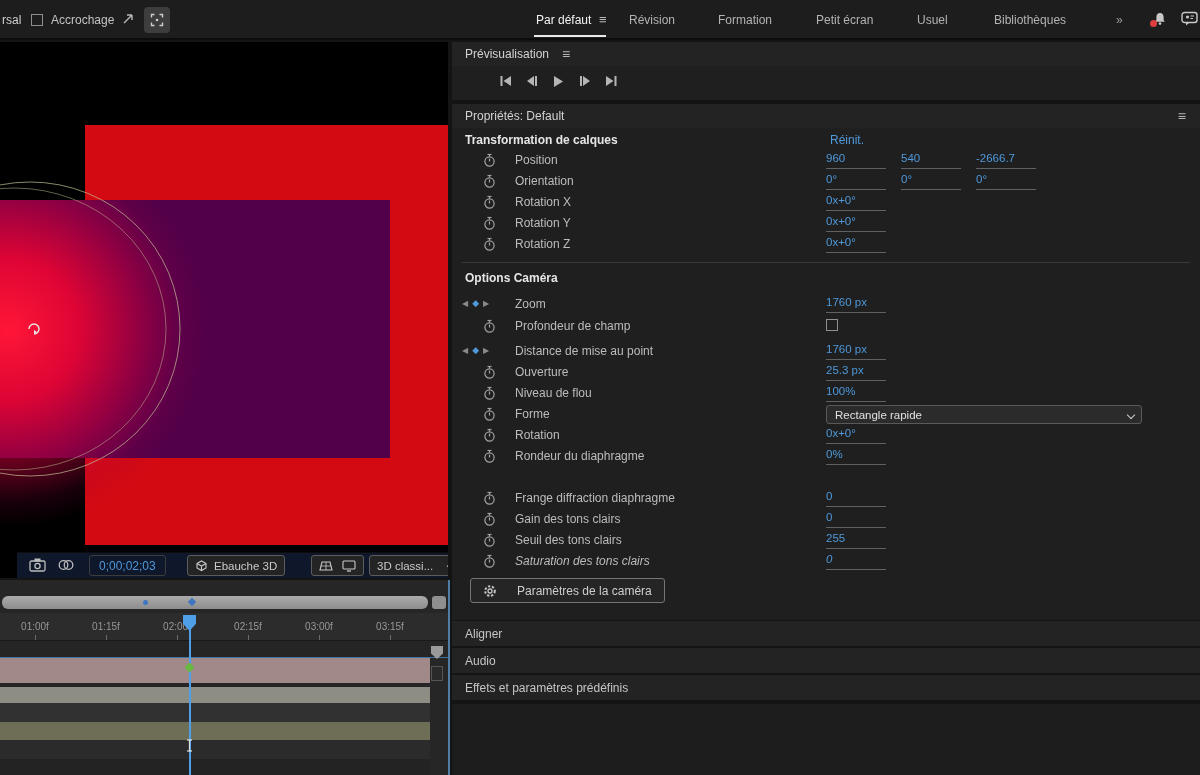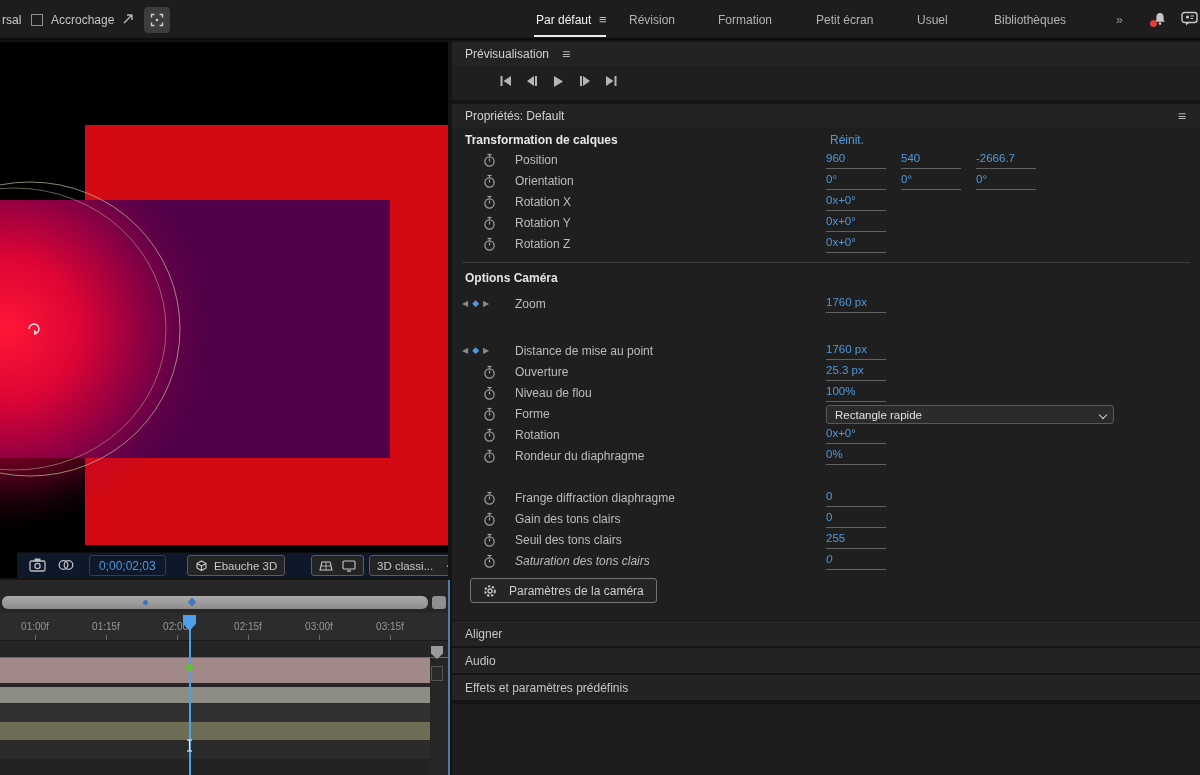--- a/index.html
+++ b/index.html
@@ -48,22 +48,22 @@
   .plabel { position:absolute; left:63px; top:3px; color:#bcbcbc; font-size:12px; white-space:nowrap; }
   .pval { position:absolute; top:2px; width:60px; height:17px; color:#4f99da; font-size:11.5px; border-bottom:1px solid #616161; white-space:nowrap; cursor:default; }
   .sw { position:absolute; left:31px; top:3px; }
   .kfnav { position:absolute; left:10px; top:4px; display:flex; gap:4px; align-items:center; font-size:8px; color:#8a8a8a; }
   .kfnav .kd { color:#4f99da; font-size:9px; }
   .blue { color:#4f99da; }
   .pmenu { color:#b5b5b5; font-size:14px; }
   .pb-btn { position:absolute; top:3px; width:24px; height:22px; display:flex; align-items:center; justify-content:center; border-radius:3px; }
   .collapsed-head { position:absolute; left:0; width:100%; height:26px; background:#232323; border-bottom:1px solid #141414; }
   .collapsed-head span { position:absolute; left:13px; top:6px; color:#c6c6c6; font-size:12px; }
-  #cam-settings-btn { position:absolute; left:18px; display:flex; align-items:center; gap:12px; height:25px; padding:0 12px; border:1px solid #757575; border-radius:3px; background:#252525; color:#cecece; font-size:12px; white-space:nowrap;text-align:right; }
-  #forme-dropdown { position:absolute; left:374px; top:1px; width:288px; height:19px; background:#2b2b2b; border:1px solid #595959; border-radius:3px; color:#e0e0e0; font-size:11.5px; display:flex; align-items:center; padding:0 8px; }
+  #cam-settings-btn { position:absolute; left:18px; display:flex; align-items:center; gap:20px; height:25px; padding:0 12px; border:1px solid #757575; border-radius:3px; background:#252525; color:#cecece; font-size:12px; white-space:nowrap;text-align:right; }
+  #forme-dropdown { position:absolute; left:374px; top:1px; width:316px; height:19px; background:#2b2b2b; border:1px solid #595959; border-radius:3px; color:#e0e0e0; font-size:11.5px; display:flex; align-items:center; padding:0 8px; }
   #forme-dropdown .chev { position:absolute; right:6px; top:5px; }
   svg { display:block; }
 </style>
 </head>
 <body>
 
 <div id="topbar">
   <span class="abs" style="left:2px;top:13px;color:#cfcfcf;">rsal</span>
   <span class="chk abs" style="left:31px;top:14px;"></span>
   <span class="abs" style="left:51px;top:13px;color:#c4c4c4;">Accrochage</span>
@@ -319,20 +319,32 @@
 
   <div class="prow" style="top:190px;">
     <span class="kfnav">
       <span>◀</span>
       <span class="kd">◆</span>
       <span>▶</span>
     </span>
     <span class="plabel">Zoom</span>
     <span class="pval" style="left:374px;">1760 px</span>
   </div>
+  <div class="prow" style="top:212px;">
+    <span class="sw">
+        <svg width="13" height="15" viewBox="0 0 13 15">
+          <line x1="4.5" y1="1.5" x2="8.5" y2="1.5" stroke="#a2a2a2" stroke-width="1.2"></line>
+          <line x1="6.5" y1="1.5" x2="6.5" y2="3.5" stroke="#a2a2a2" stroke-width="1.2"></line>
+          <circle cx="6.5" cy="8.5" r="4.6" fill="none" stroke="#a2a2a2" stroke-width="1.2"></circle>
+          <line x1="6.5" y1="8.5" x2="6.5" y2="5.5" stroke="#a2a2a2" stroke-width="1.2"></line>
+        </svg>
+      </span>
+    <span class="plabel">Profondeur de champ</span>
+    <span class="chk abs" style="left:374px;top:3px;"></span>
+  </div>
   <div class="prow" style="top:237px;">
     <span class="kfnav">
       <span>◀</span>
       <span class="kd">◆</span>
       <span>▶</span>
     </span>
     <span class="plabel">Distance de mise au point</span>
     <span class="pval" style="left:374px;">1760 px</span>
   </div>
   <div class="prow" style="top:258px;">

